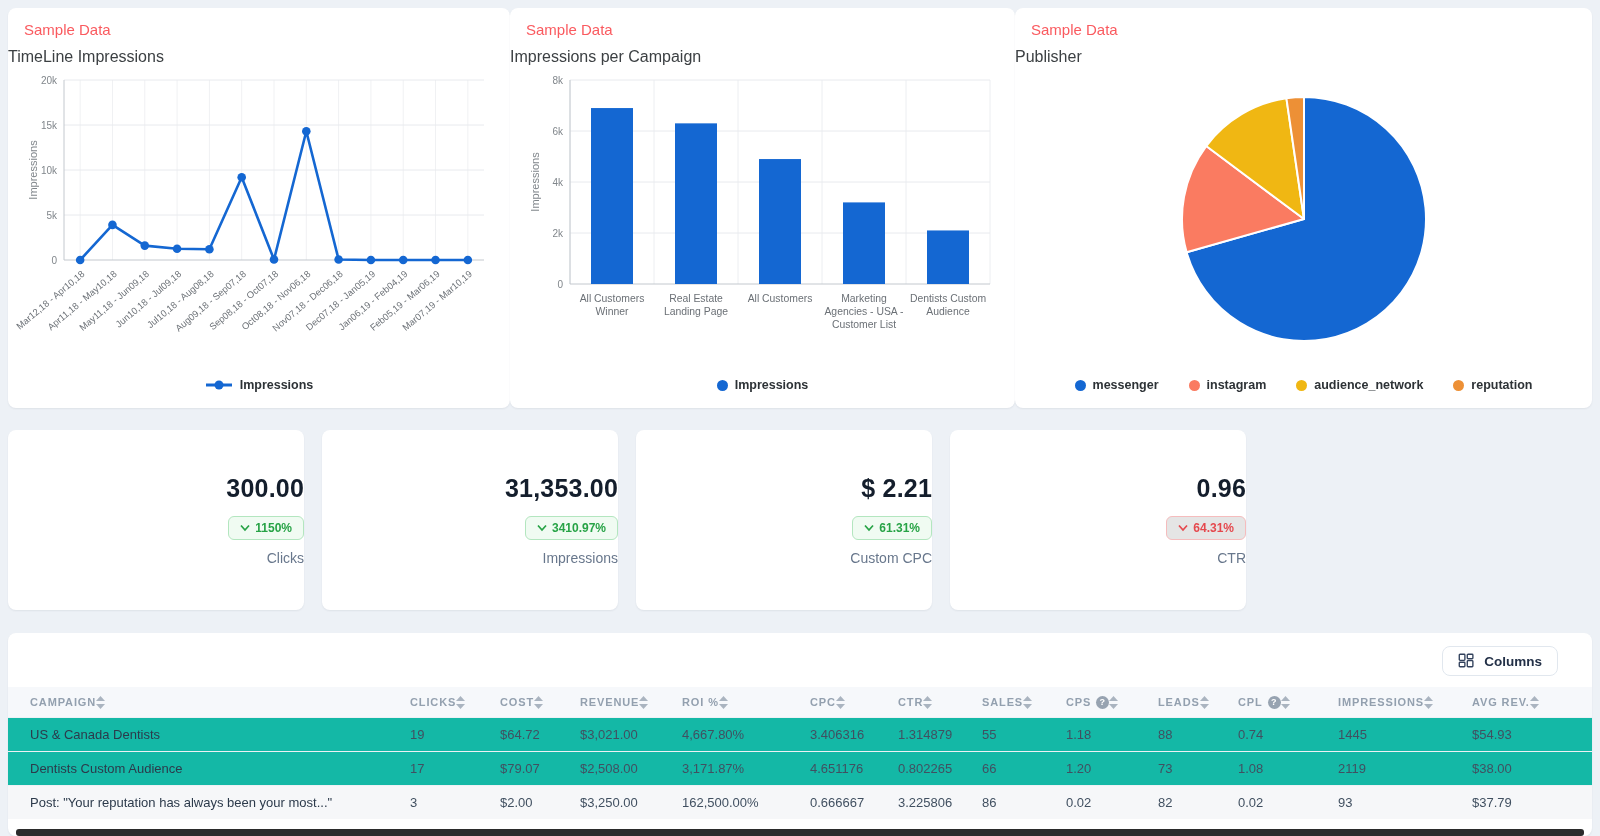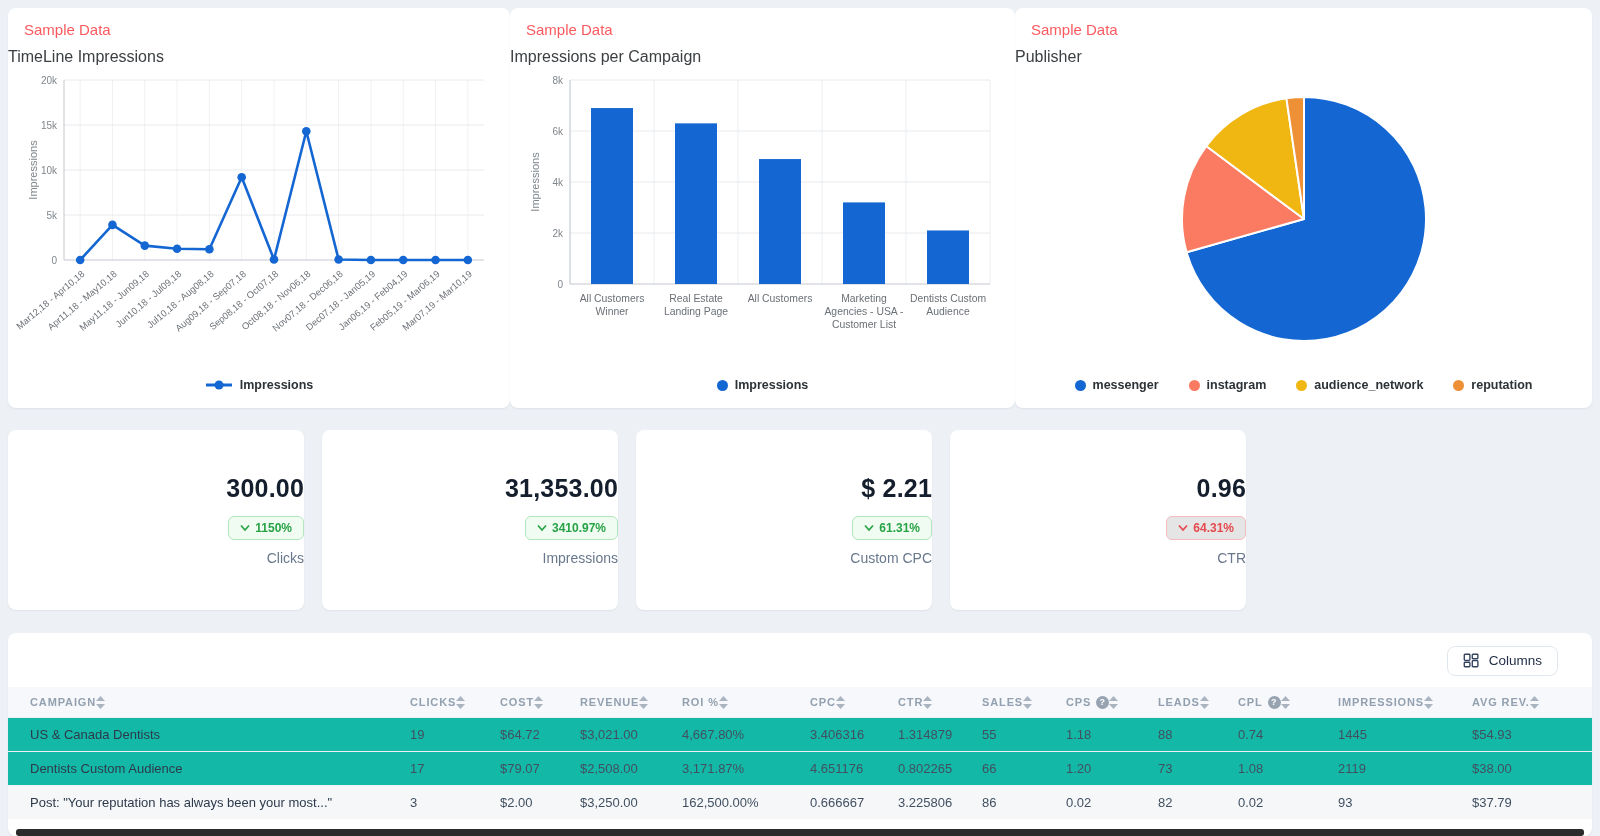--- a/index.html
+++ b/index.html
@@ -21,22 +21,22 @@
   .kpi-card{width:296px;height:180px;display:flex;flex-direction:column;align-items:flex-end;justify-content:center}
   .kpi-value{font-size:25px;font-weight:700;color:#141e2c;letter-spacing:.2px}
   .kpi-badge{margin-top:13px;display:inline-flex;align-items:center;gap:5px;font-size:12px;font-weight:700;
              padding:4px 11px;border-radius:6px;border:1px solid;line-height:14px}
   .kpi-badge.green{color:#27a346;background:#f0fbf2;border-color:#b3e6bf}
   .kpi-badge.red{color:#e5484d;background:#e5e5e5;border-color:#f5bcbd}
   .kpi-label{margin-top:10px;font-size:14px;color:#68778c}
   
   .table-card{margin-top:23px;position:relative;height:203px;overflow:hidden;border-radius:8px}
   .toolbar{display:flex;justify-content:flex-end;padding:13px 34px 11px}
-  .columns-btn{display:inline-flex;gap:10px;background:#fff;border:1px solid #e1e7ee;
-               border-radius:8px;padding:6px 15px;font-size:13.5px;color:#233047;font-weight:400;cursor:pointer;
+  .columns-btn{display:inline-flex;align-items:center;gap:10px;background:#fff;border:1px solid #e1e7ee;
+               border-radius:8px;padding:6px 15px;font-size:13.5px;color:#233047;font-weight:700;cursor:pointer;
                font-family:inherit}
   .grid{display:grid;grid-template-columns:380px 90px 80px 102px 128px 88px 84px 84px 92px 80px 100px 134px 1fr;
         padding:0 16px 0 22px;align-items:center}
   .thead{background:#f6f8fb;height:30px}
   .th{display:flex;align-items:center;padding-right:8px;font-size:11px;
       letter-spacing:.08em;color:#93a0af;font-weight:600;text-transform:uppercase;white-space:nowrap}
   .th-left{display:flex;align-items:center;gap:5px}
   .help{width:13px;height:13px;border-radius:50%;background:#97a3b1;color:#fff;font-size:9px;font-weight:700;
         display:inline-flex;align-items:center;justify-content:center;cursor:pointer}
   .trow{height:33px;font-size:13px;color:#415061;border-top:1px solid #edf1f5;background:#14b8a6}

